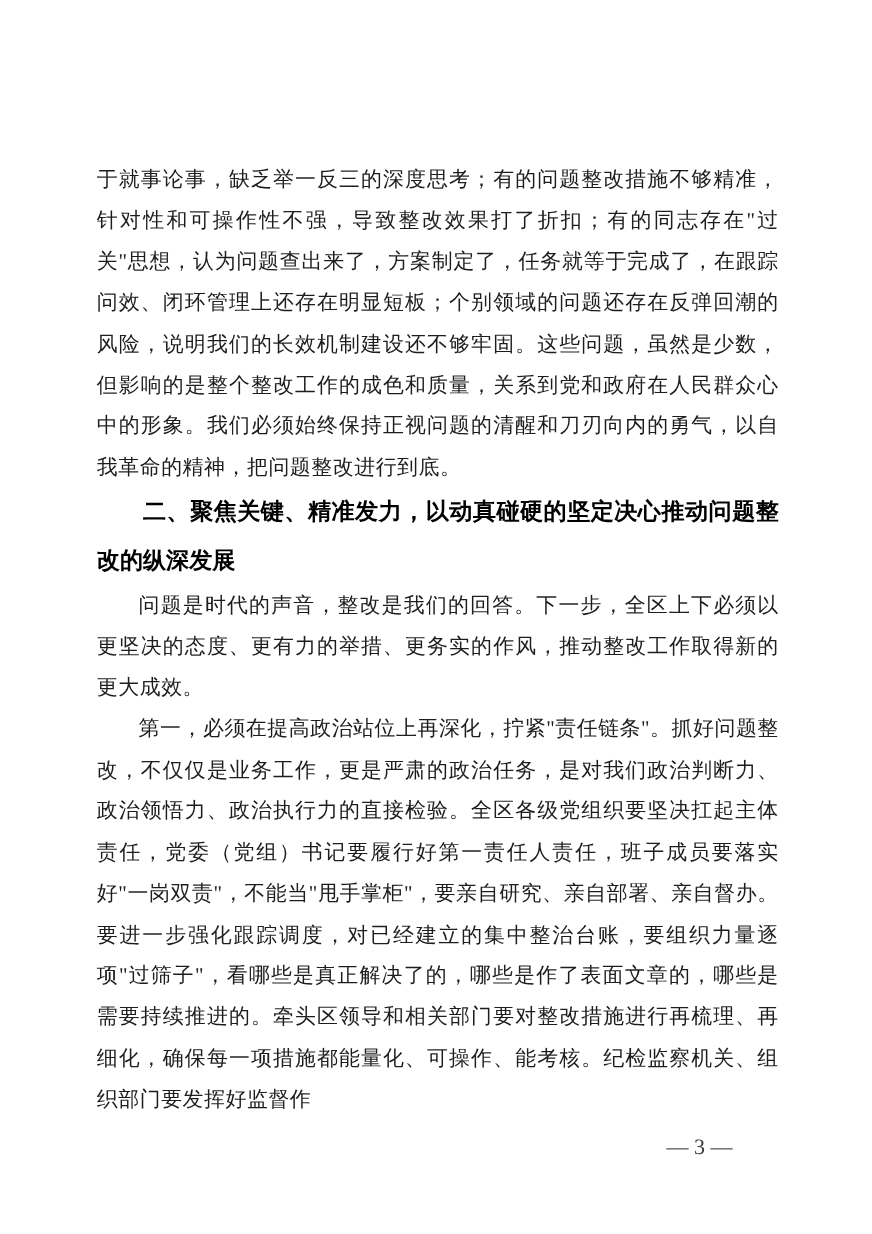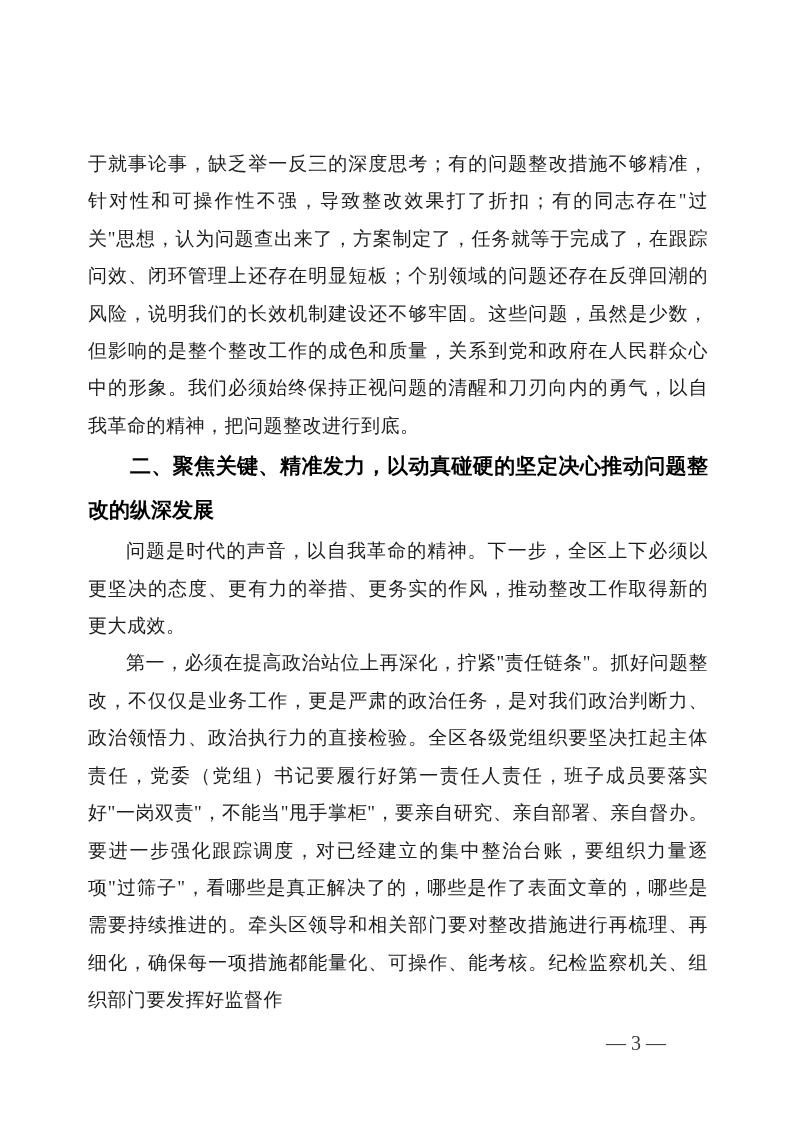--- a/index.html
+++ b/index.html
@@ -61,17 +61,17 @@
     white-space: nowrap;
   }
 </style>
 </head>
 <body>
 
 <div class="page">
   <div class="content">
     <p class="body-text no-indent">于就事论事，缺乏举一反三的深度思考；有的问题整改措施不够精准，针对性和可操作性不强，导致整改效果打了折扣；有的同志存在"过关"思想，认为问题查出来了，方案制定了，任务就等于完成了，在跟踪问效、闭环管理上还存在明显短板；个别领域的问题还存在反弹回潮的风险，说明我们的长效机制建设还不够牢固。这些问题，虽然是少数，但影响的是整个整改工作的成色和质量，关系到党和政府在人民群众心中的形象。我们必须始终保持正视问题的清醒和刀刃向内的勇气，以自我革命的精神，把问题整改进行到底。</p>
     <h2 class="section-heading">二、聚焦关键、精准发力，以动真碰硬的坚定决心推动问题整改的纵深发展</h2>
-    <p class="body-text">问题是时代的声音，以自我革命的精神。下一步，全区上下必须以更坚决的态度、更有力的举措、更务实的作风，推动整改工作取得新的更大成效。</p>
+    <p class="body-text">问题是时代的声音，整改是我们的回答。下一步，全区上下必须以更坚决的态度、更有力的举措、更务实的作风，推动整改工作取得新的更大成效。</p>
     <p class="body-text">第一，必须在提高政治站位上再深化，拧紧"责任链条"。抓好问题整改，不仅仅是业务工作，更是严肃的政治任务，是对我们政治判断力、政治领悟力、政治执行力的直接检验。全区各级党组织要坚决扛起主体责任，党委（党组）书记要履行好第一责任人责任，班子成员要落实好"一岗双责"，不能当"甩手掌柜"，要亲自研究、亲自部署、亲自督办。要进一步强化跟踪调度，对已经建立的集中整治台账，要组织力量逐项"过筛子"，看哪些是真正解决了的，哪些是作了表面文章的，哪些是需要持续推进的。牵头区领导和相关部门要对整改措施进行再梳理、再细化，确保每一项措施都能量化、可操作、能考核。纪检监察机关、组织部门要发挥好监督作</p>
   </div>
   <div class="page-footer">— 3 —</div>
 </div>
 
 </body></html>

